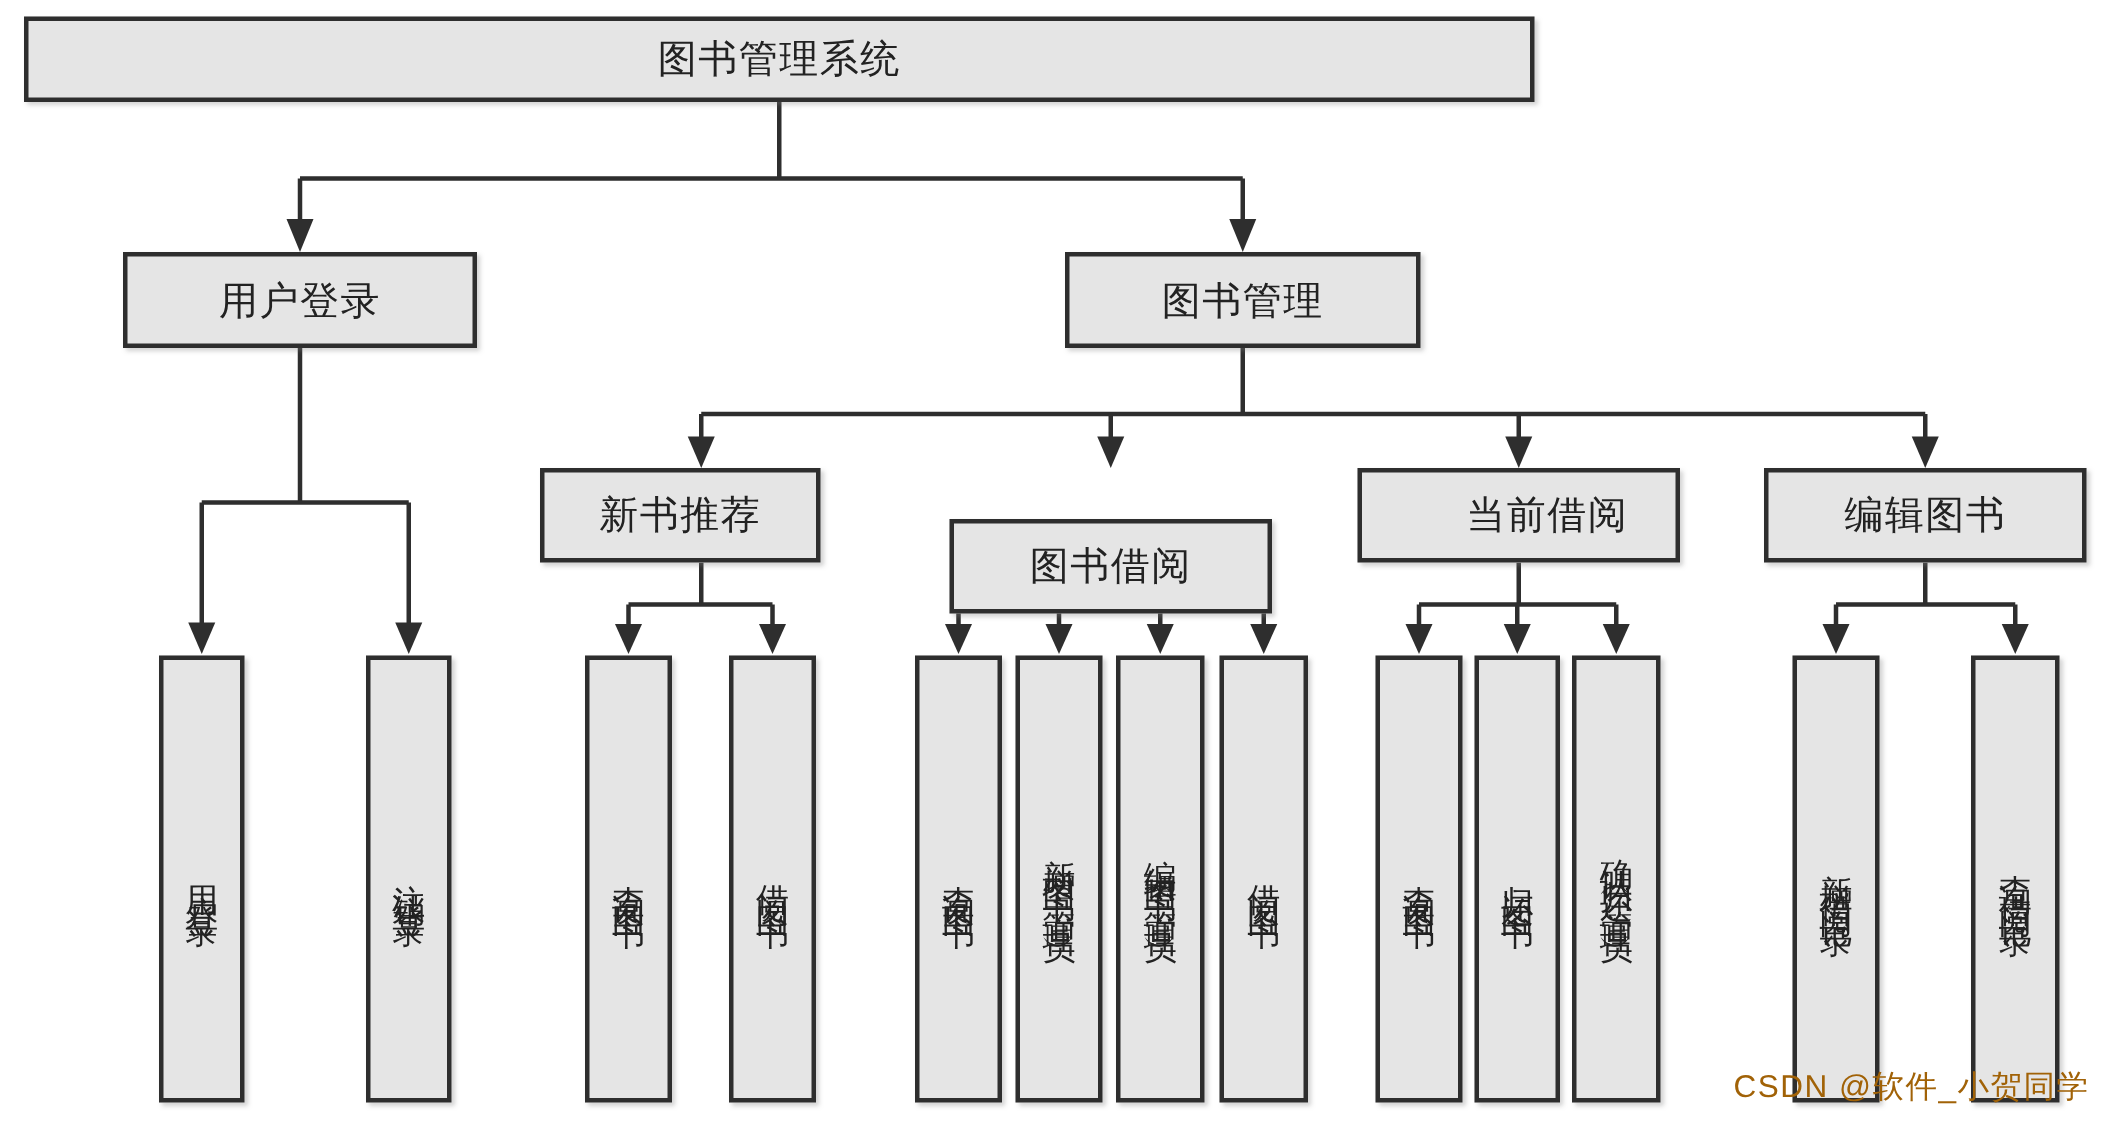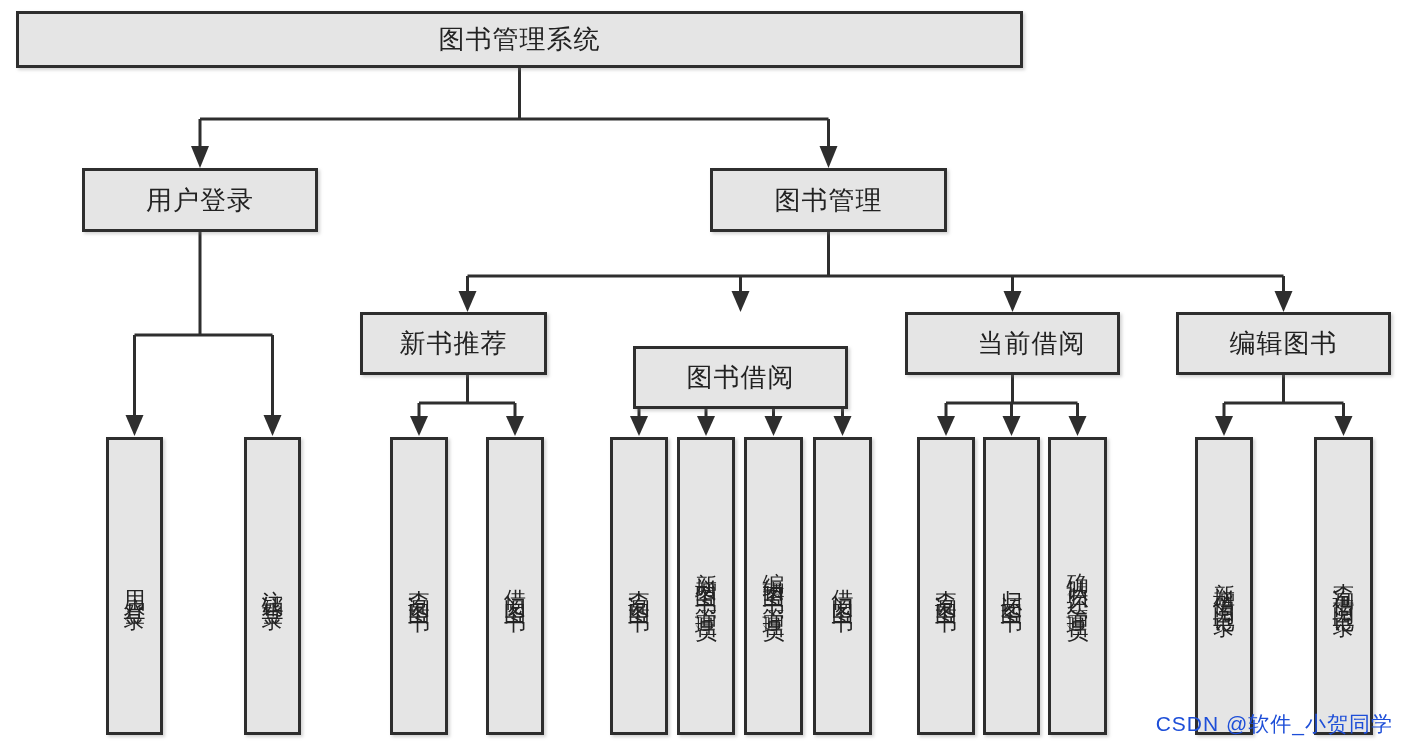--- a/index.html
+++ b/index.html
@@ -45,21 +45,21 @@
     font-size: 22px;
     letter-spacing: 7px;
     line-height: 1;
     white-space: nowrap;
   }
   .watermark {
     position: absolute;
     right: 12px;
     bottom: 9px;
     font-size: 21px;
-    color: #1d4ed8;
+    color: #a16207;
     letter-spacing: 1px;
     white-space: nowrap;
   }
 </style>
 </head>
 <body>
 
 <div class="canvas">
 
   <svg class="connectors" viewBox="0 0 1405 747" xmlns="http://www.w3.org/2000/svg">

